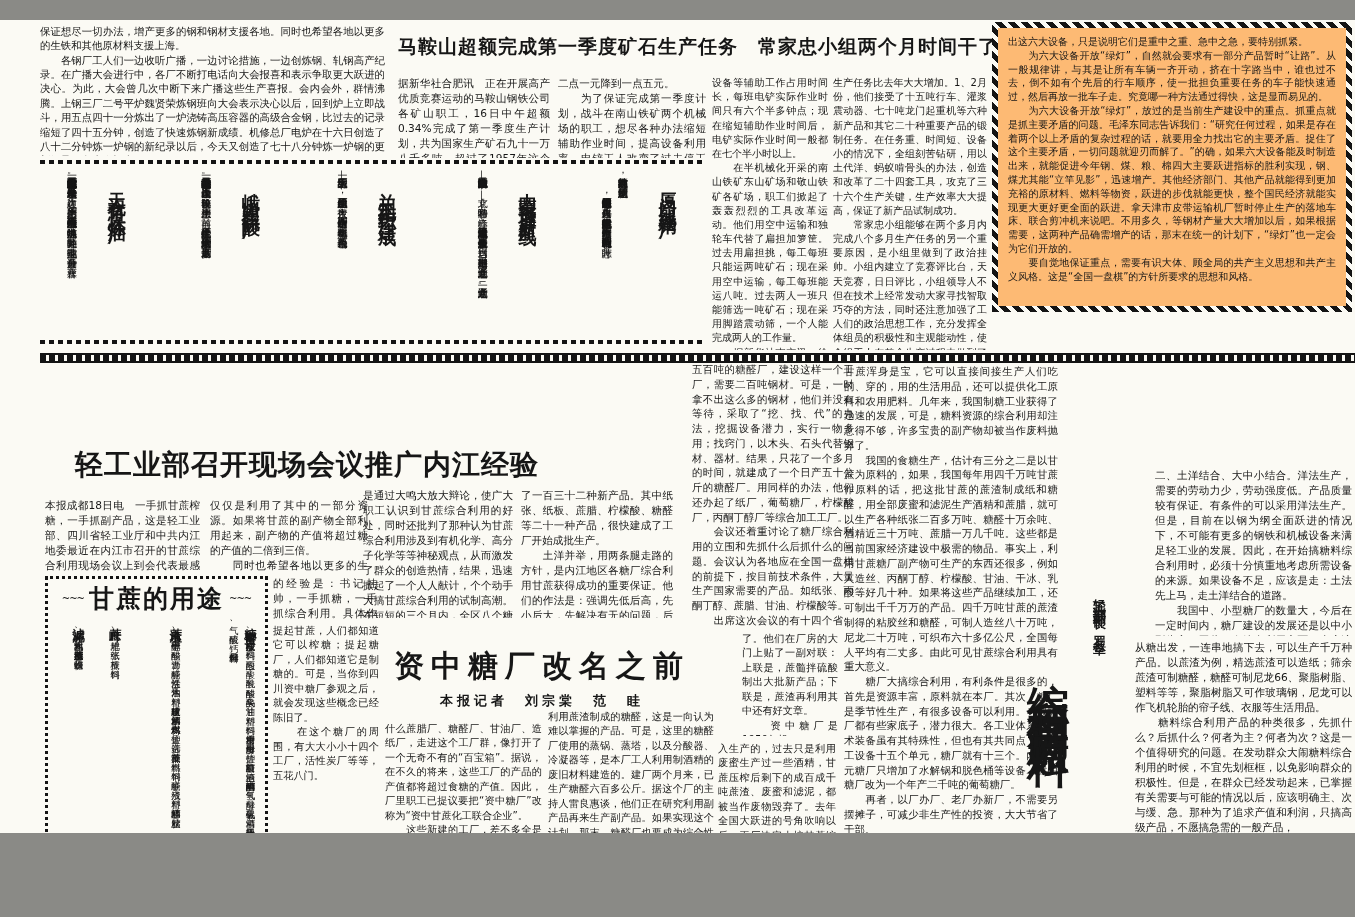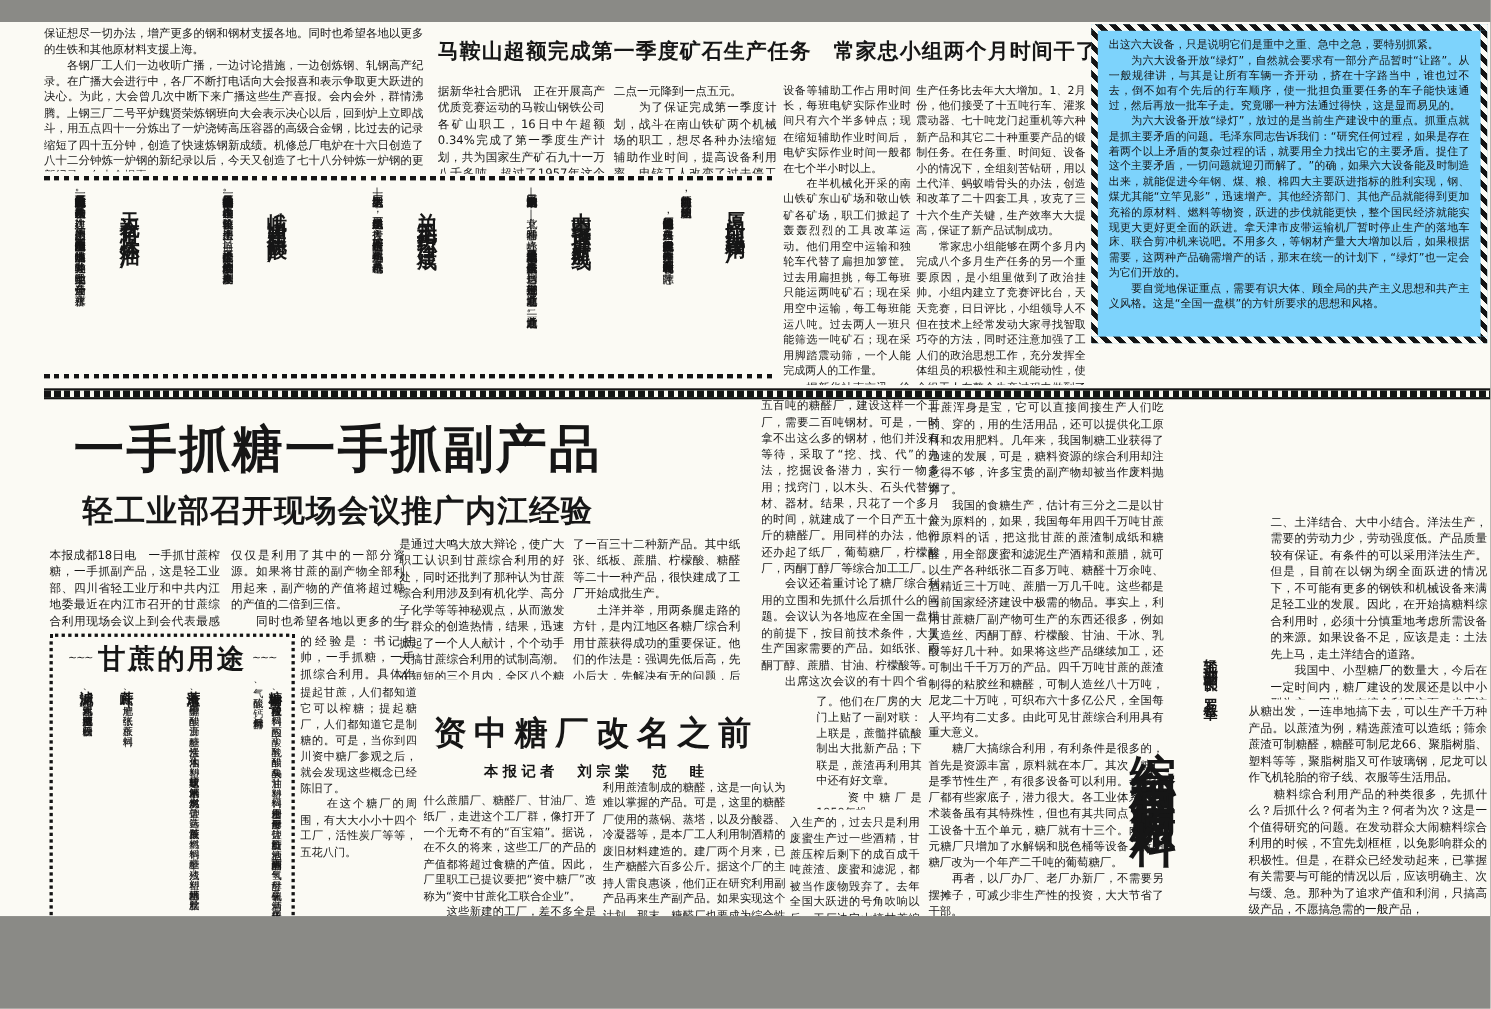--- a/index.html
+++ b/index.html
@@ -23,21 +23,21 @@
            align-items:center;justify-content:center;background:#fbfaf4;}
   .jx-text{font-size:23px;font-weight:900;letter-spacing:8px;text-indent:8px;}
   
   .chain{position:absolute;left:40px;top:333px;width:1315px;height:10px;box-sizing:border-box;
          border-top:2px solid #141414;border-bottom:2px solid #141414;
          background:repeating-linear-gradient(90deg,#141414 0 6px,#fbfaf4 6px 9px);}
   
   .edbox{position:absolute;left:992px;top:2px;width:360px;height:290px;box-sizing:border-box;
          border:6px solid #141414;
          border-image:repeating-linear-gradient(45deg,#141414 0 5px,#fbfaf4 5px 9px) 6;
-         padding:7px 10px;background:#7dd3fc;}
+         padding:7px 10px;background:#fdba74;}
   .edtext{font-size:10px;line-height:1.38;text-align:justify;white-space:pre-line;
           height:100%;overflow:hidden;}
   
   .uses{position:absolute;left:45px;top:556px;width:223px;height:306px;box-sizing:border-box;
         border:3px dotted #141414;background:#fbfaf4;}
   .uses-title{display:flex;align-items:center;justify-content:center;gap:5px;
               font-size:25px;font-weight:900;letter-spacing:2px;padding:3px 0 1px;}
   .uses-deco{font-size:10px;font-weight:normal;letter-spacing:-1px;color:#141414;}
   .uses-body{display:flex;flex-direction:row-reverse;justify-content:space-evenly;
              height:254px;padding:2px 3px;box-sizing:border-box;}
@@ -96,21 +96,20 @@
       <div class="brief" style="width:110px;">
         <div class="bt">天祝有了煤炼油厂</div>
         <div class="bb">甘肃省天祝藏族自治县在古城建立了一座年产三百吨的煤炼油厂。这个厂从去年十二月开始动工以来，在边建厂、边生产的原则下，不到两个月就生产出煤炼油四十二吨，从中提炼出煤油三吨，并轻柴油五吨，重柴油七吨，黄油一百二十公斤。（曹永祥）</div>
       </div>
     </div>
     <div class="wavy"></div>
   </div>
 
   <div class="chain"></div>
 
-  <div class="hl nowrap" style="left:62px;top:358px;width:490px;font-size:46px;font-weight:900;letter-spacing:2px;">一手抓糖一手抓副产品</div>
   <div class="hl nowrap" style="left:62px;top:426px;width:490px;font-size:28px;letter-spacing:1px;">轻工业部召开现场会议推广内江经验</div>
 
   <div class="blk" style="left:45px;top:478px;width:155px;height:74px;">本报成都18日电　一手抓甘蔗榨糖，一手抓副产品，这是轻工业部、四川省轻工业厅和中共内江地委最近在内江市召开的甘蔗综合利用现场会议上到会代表最感兴趣的议题。过去，用甘蔗和甜菜榨糖，</div>
   <div class="blk" style="left:210px;top:478px;width:158px;height:74px;">仅仅是利用了其中的一部分资源。如果将甘蔗的副产物全部利用起来，副产物的产值将超过糖的产值的二倍到三倍。
 　　同时也希望各地以更多的生铁和其他原材料支援上海。内江专区</div>
   <div class="blk" style="left:273px;top:556px;width:104px;height:44px;">的经验是：书记挂帅，一手抓糖，一手抓综合利用。具体作法</div>
   <div class="blk" style="left:363px;top:468px;width:150px;height:130px;">是通过大鸣大放大辩论，使广大职工认识到甘蔗综合利用的好处，同时还批判了那种认为甘蔗综合利用涉及到有机化学、高分子化学等等神秘观点，从而激发了群众的创造热情，结果，迅速掀起了一个人人献计，个个动手大搞甘蔗综合利用的试制高潮。在短短的三个月内，全区八个糖厂的职工，就提出了数万条合理化建议，并试制成功</div>
   <div class="blk" style="left:521px;top:468px;width:152px;height:130px;">了一百三十二种新产品。其中纸张、纸板、蔗腊、柠檬酸、糖醛等二十一种产品，很快建成了工厂开始成批生产。
 　　土洋并举，用两条腿走路的方针，是内江地区各糖厂综合利用甘蔗获得成功的重要保证。他们的作法是：强调先低后高，先小后大，先解决有无的问题，后解决多少的问题。内江糖厂原计划设计一个年产</div>
   <div class="blk" style="left:692px;top:342px;width:162px;height:264px;font-size:10.4px;">五百吨的糖醛厂，建设这样一个工厂，需要二百吨钢材。可是，一时拿不出这么多的钢材，他们并没有等待，采取了“挖、找、代”的办法，挖掘设备潜力，实行一物多用；找窍门，以木头、石头代替钢材、器材。结果，只花了一个多月的时间，就建成了一个日产五十公斤的糖醛厂。用同样的办法，他们还办起了纸厂，葡萄糖厂，柠檬酸厂，丙酮丁醇厂等综合加工工厂。

